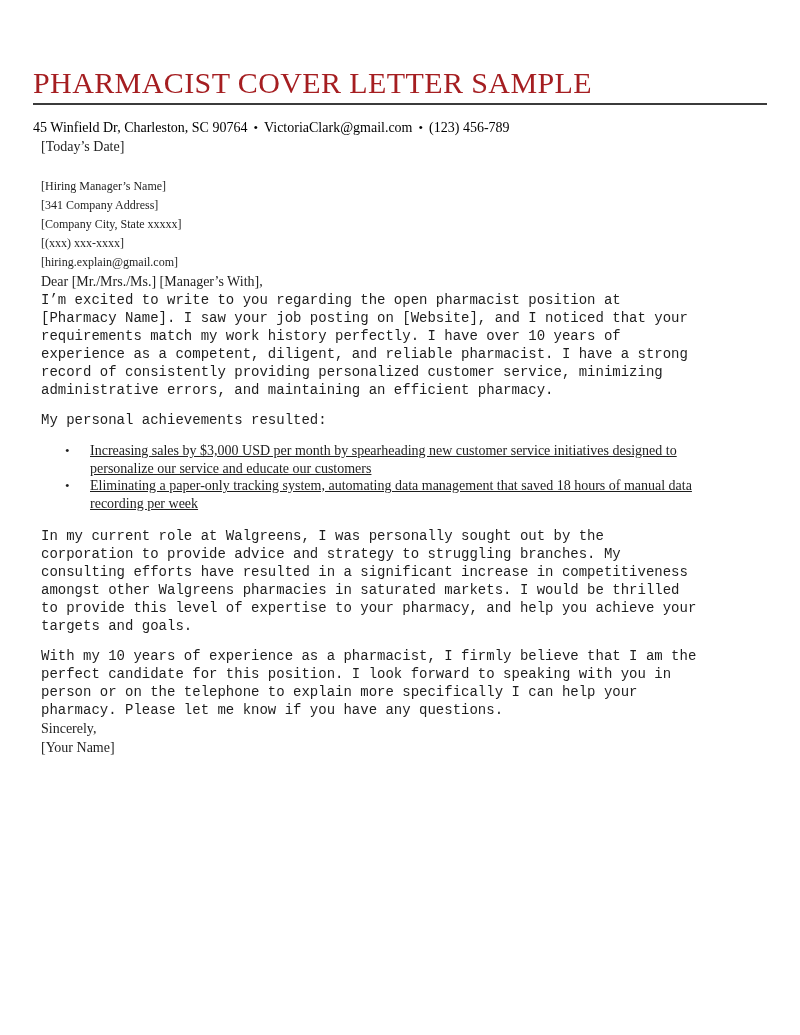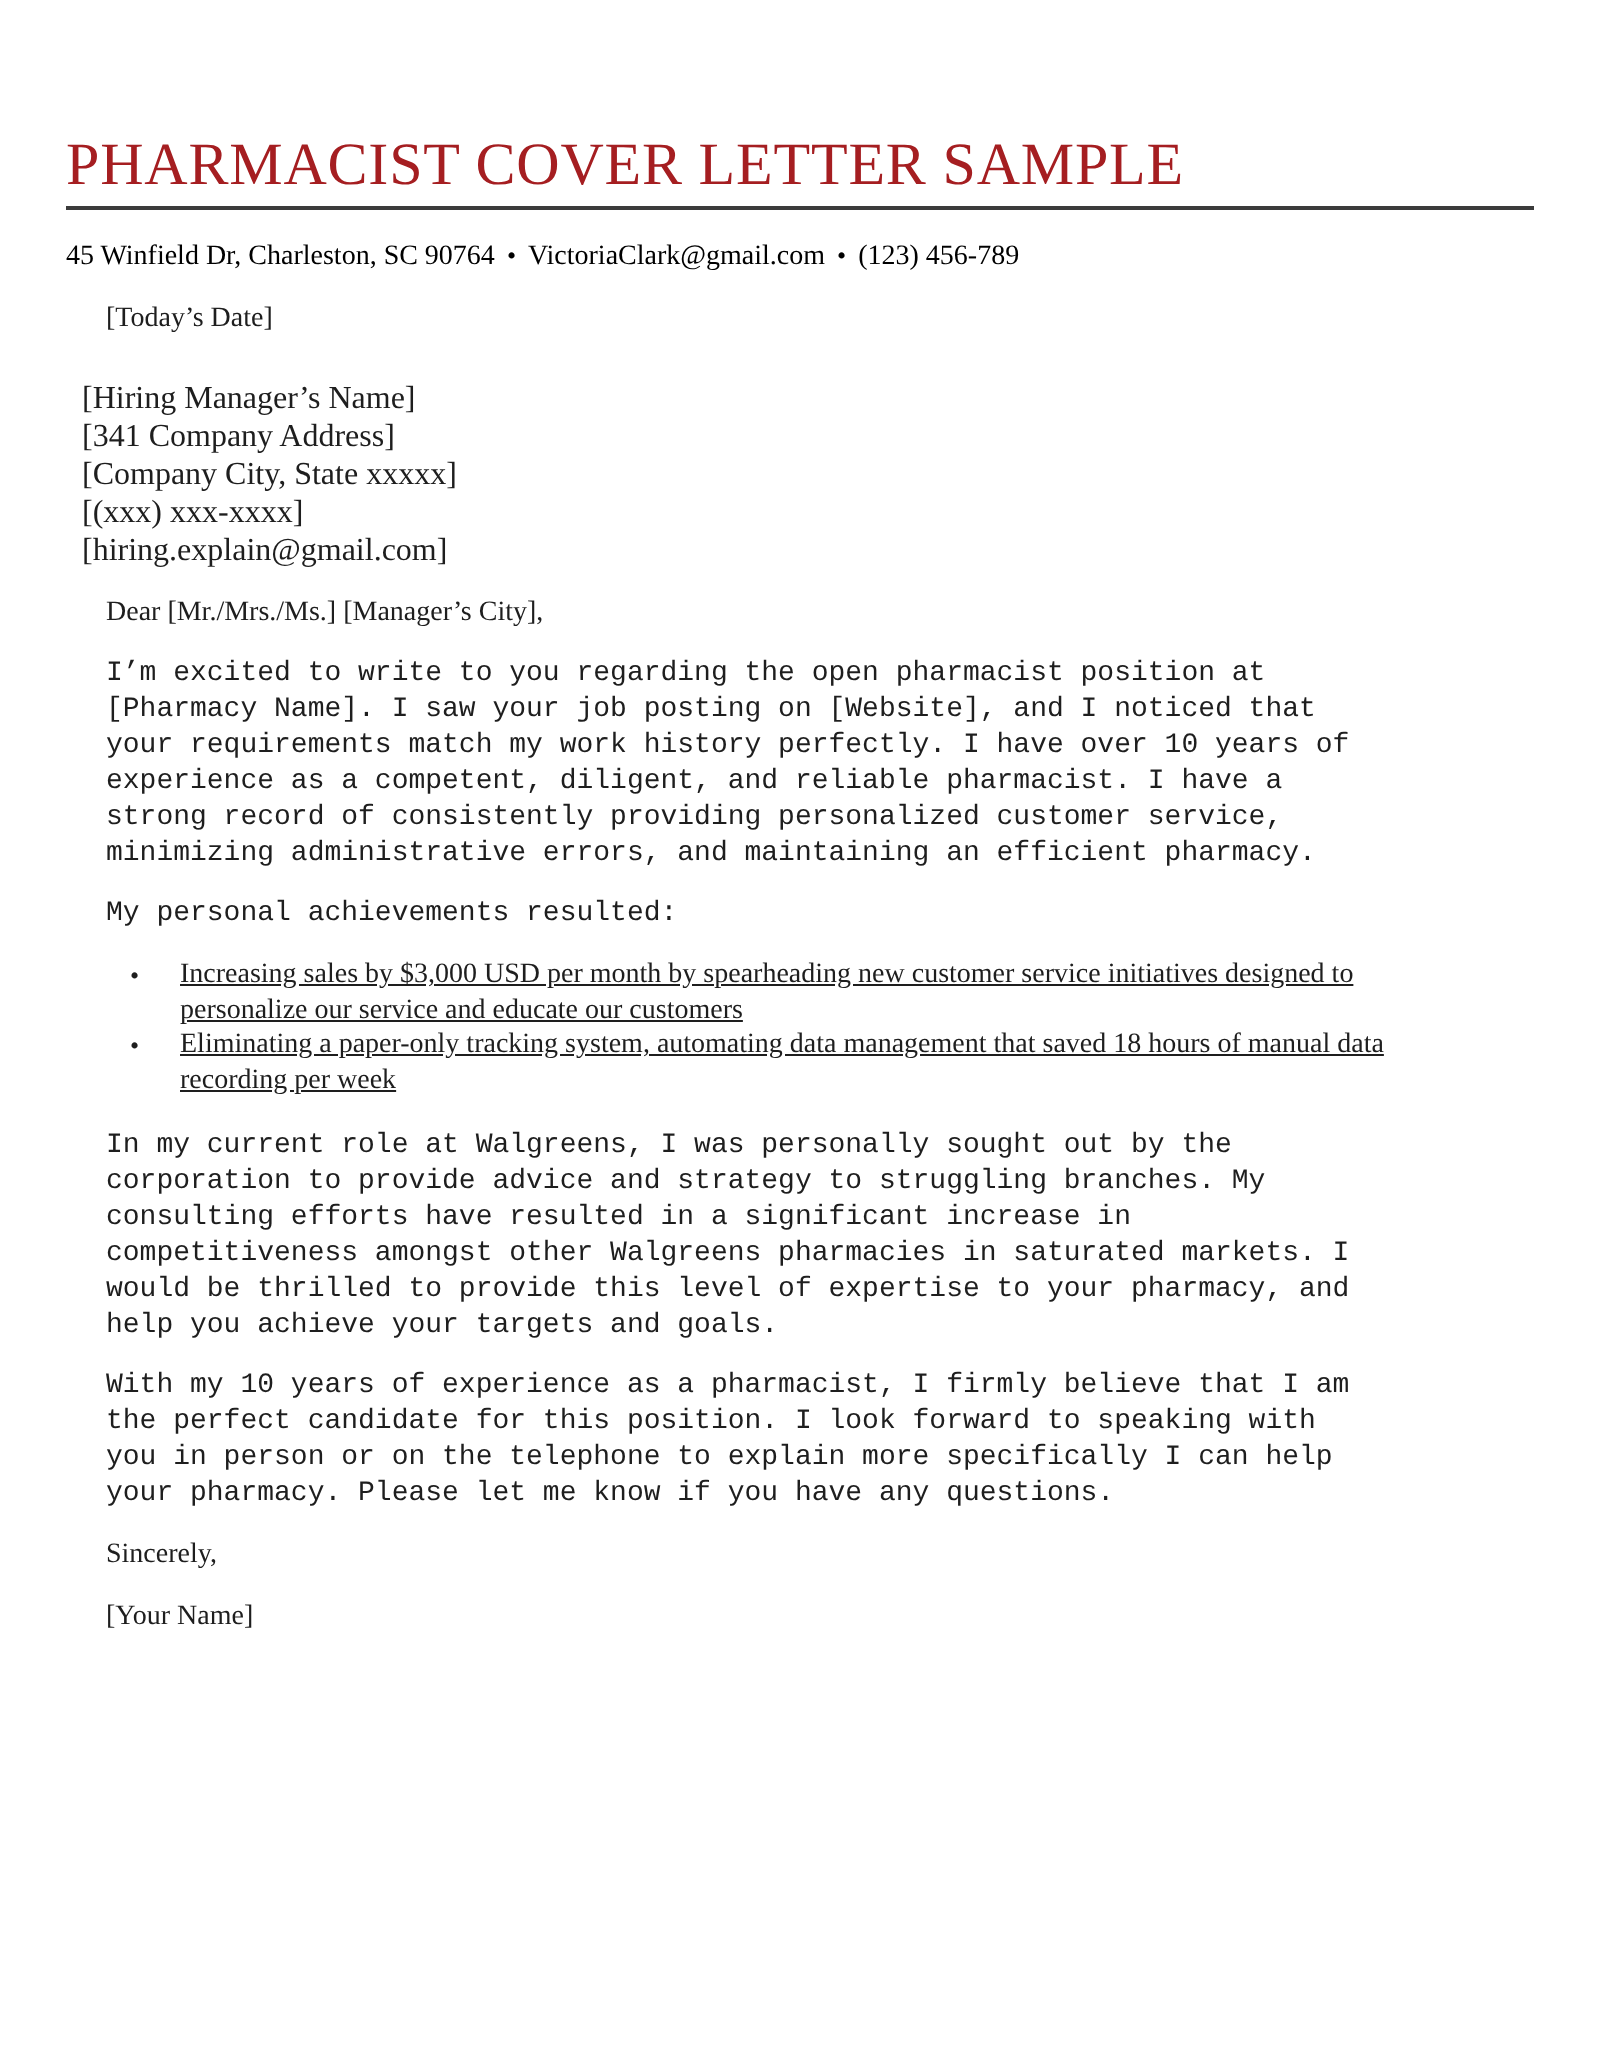--- a/index.html
+++ b/index.html
@@ -42,29 +42,29 @@
   }
   .contact-sep {
     display: inline-block;
     margin: 0 6px;
     font-size: 13px;
   }
   .letter {
     margin-left: 8px;
     width: 656px;
   }
-  .letter p { margin: 12px; }
+  .letter p { margin: 0; }
   .date-line {
     margin-top: 31px;
     font-size: 14px;
     line-height: 19px;
   }
   .recipient-block {
     margin-top: 21px;
-    font-size: 16px;
+    font-size: 12px;
     line-height: 19px;
   }
   .salutation {
     margin-top: 19px;
     font-size: 14px;
     line-height: 19px;
   }
   .para {
     margin-top: 17px;
     font-size: 14px;
@@ -118,21 +118,21 @@
     <p class="date-line">[Today’s Date]</p>
 
     <div class="recipient-block">
       <div>[Hiring Manager’s Name]</div>
       <div>[341 Company Address]</div>
       <div>[Company City, State xxxxx]</div>
       <div>[(xxx) xxx-xxxx]</div>
       <div>[hiring.explain@gmail.com]</div>
     </div>
 
-    <p class="salutation">Dear [Mr./Mrs./Ms.] [Manager’s City],</p>
+    <p class="salutation">Dear [Mr./Mrs./Ms.] [Manager’s With],</p>
 
     <p class="para intro">I’m excited to write to you regarding the open pharmacist position at [Pharmacy Name]. I saw your job posting on [Website], and I noticed that your requirements match my work history perfectly. I have over 10 years of experience as a competent, diligent, and reliable pharmacist. I have a strong record of consistently providing personalized customer service, minimizing administrative errors, and maintaining an efficient pharmacy.</p>
 
     <p class="para lead">My personal achievements resulted:</p>
 
     <ul class="achievements">
       <li>Increasing sales by $3,000 USD per month by spearheading new customer service initiatives designed to personalize our service and educate our customers</li>
       <li>Eliminating a paper-only tracking system, automating data management that saved 18 hours of manual data recording per week</li>
     </ul>
 

